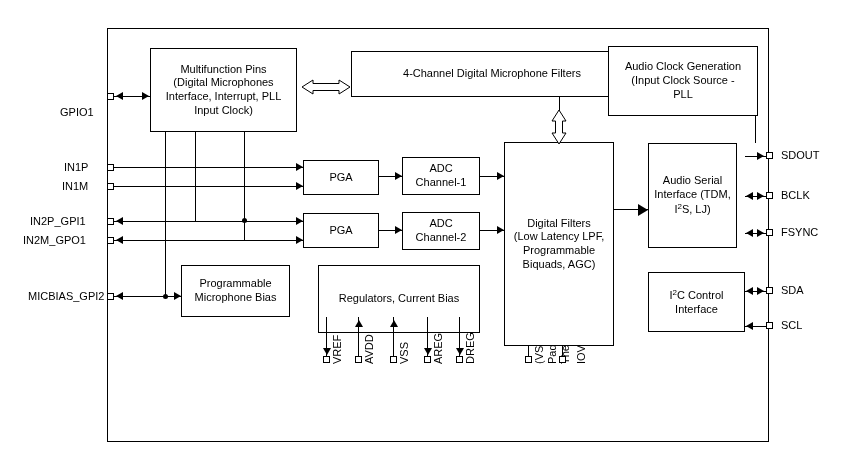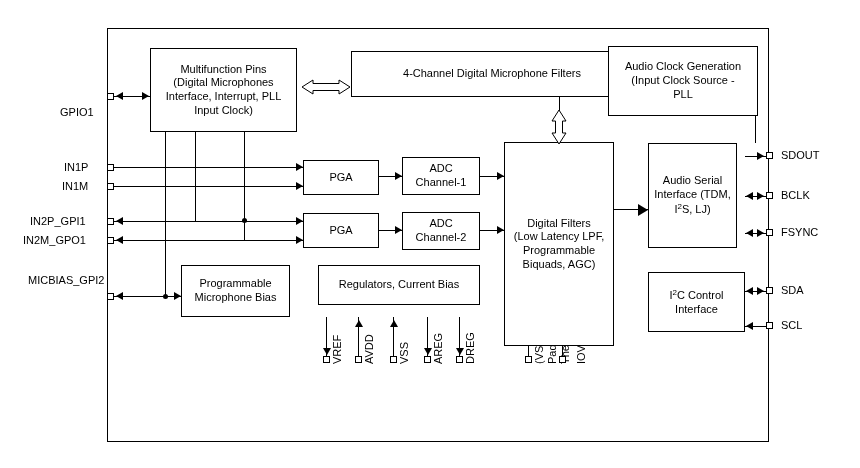--- a/index.html
+++ b/index.html
@@ -123,21 +123,21 @@
 
   <div class="lbl" style="left:62px; top:180px;">IN1M</div>
   <div class="pin" style="left:107px; top:183px;"></div>
 
   <div class="lbl" style="left:30px; top:215px;">IN2P_GPI1</div>
   <div class="pin" style="left:107px; top:218px;"></div>
 
   <div class="lbl" style="left:23px; top:234px;">IN2M_GPO1</div>
   <div class="pin" style="left:107px; top:237px;"></div>
 
-  <div class="lbl" style="left:11px; top:274px;padding-left:17px;">MICBIAS_GPI2</div>
+  <div class="lbl" style="left:11px; top:290px;padding-left:17px;">MICBIAS_GPI2</div>
   <div class="pin" style="left:107px; top:293px;"></div>
 
   <div class="pin" style="left:766px; top:152px;"></div>
   <div class="lbl" style="left:781px; top:149px;">SDOUT</div>
 
   <div class="pin" style="left:766px; top:192px;"></div>
   <div class="lbl" style="left:781px; top:189px;">BCLK</div>
 
   <div class="pin" style="left:766px; top:229px;"></div>
   <div class="lbl" style="left:781px; top:226px;text-align:right;">FSYNC</div>
@@ -240,21 +240,21 @@
     </div>
   </div>
 
   <div class="box" style="left:181px; top:265px; width:109px; height:52px;">
     <div class="inner">
       <div>Programmable</div>
       <div>Microphone Bias</div>
     </div>
   </div>
 
-  <div class="box" style="left:318px; top:265px; width:162px; height:40px;">
+  <div class="box" style="left:318px; top:265px; width:162px; height:68px;">
     <div class="inner">
       <div>Regulators, Current Bias</div>
     </div>
   </div>
 
   <div class="wire h" style="left:114px; top:96px; width:36px;"></div>
   <div class="arrow right" style="left:142px; top:92px;"></div>
   <div class="arrow left" style="left:116px; top:92px;"></div>
 
   <svg class="hollow-h" style="left:302px; top:77px; width:48px; height:20px;" viewBox="0 0 48 20">

